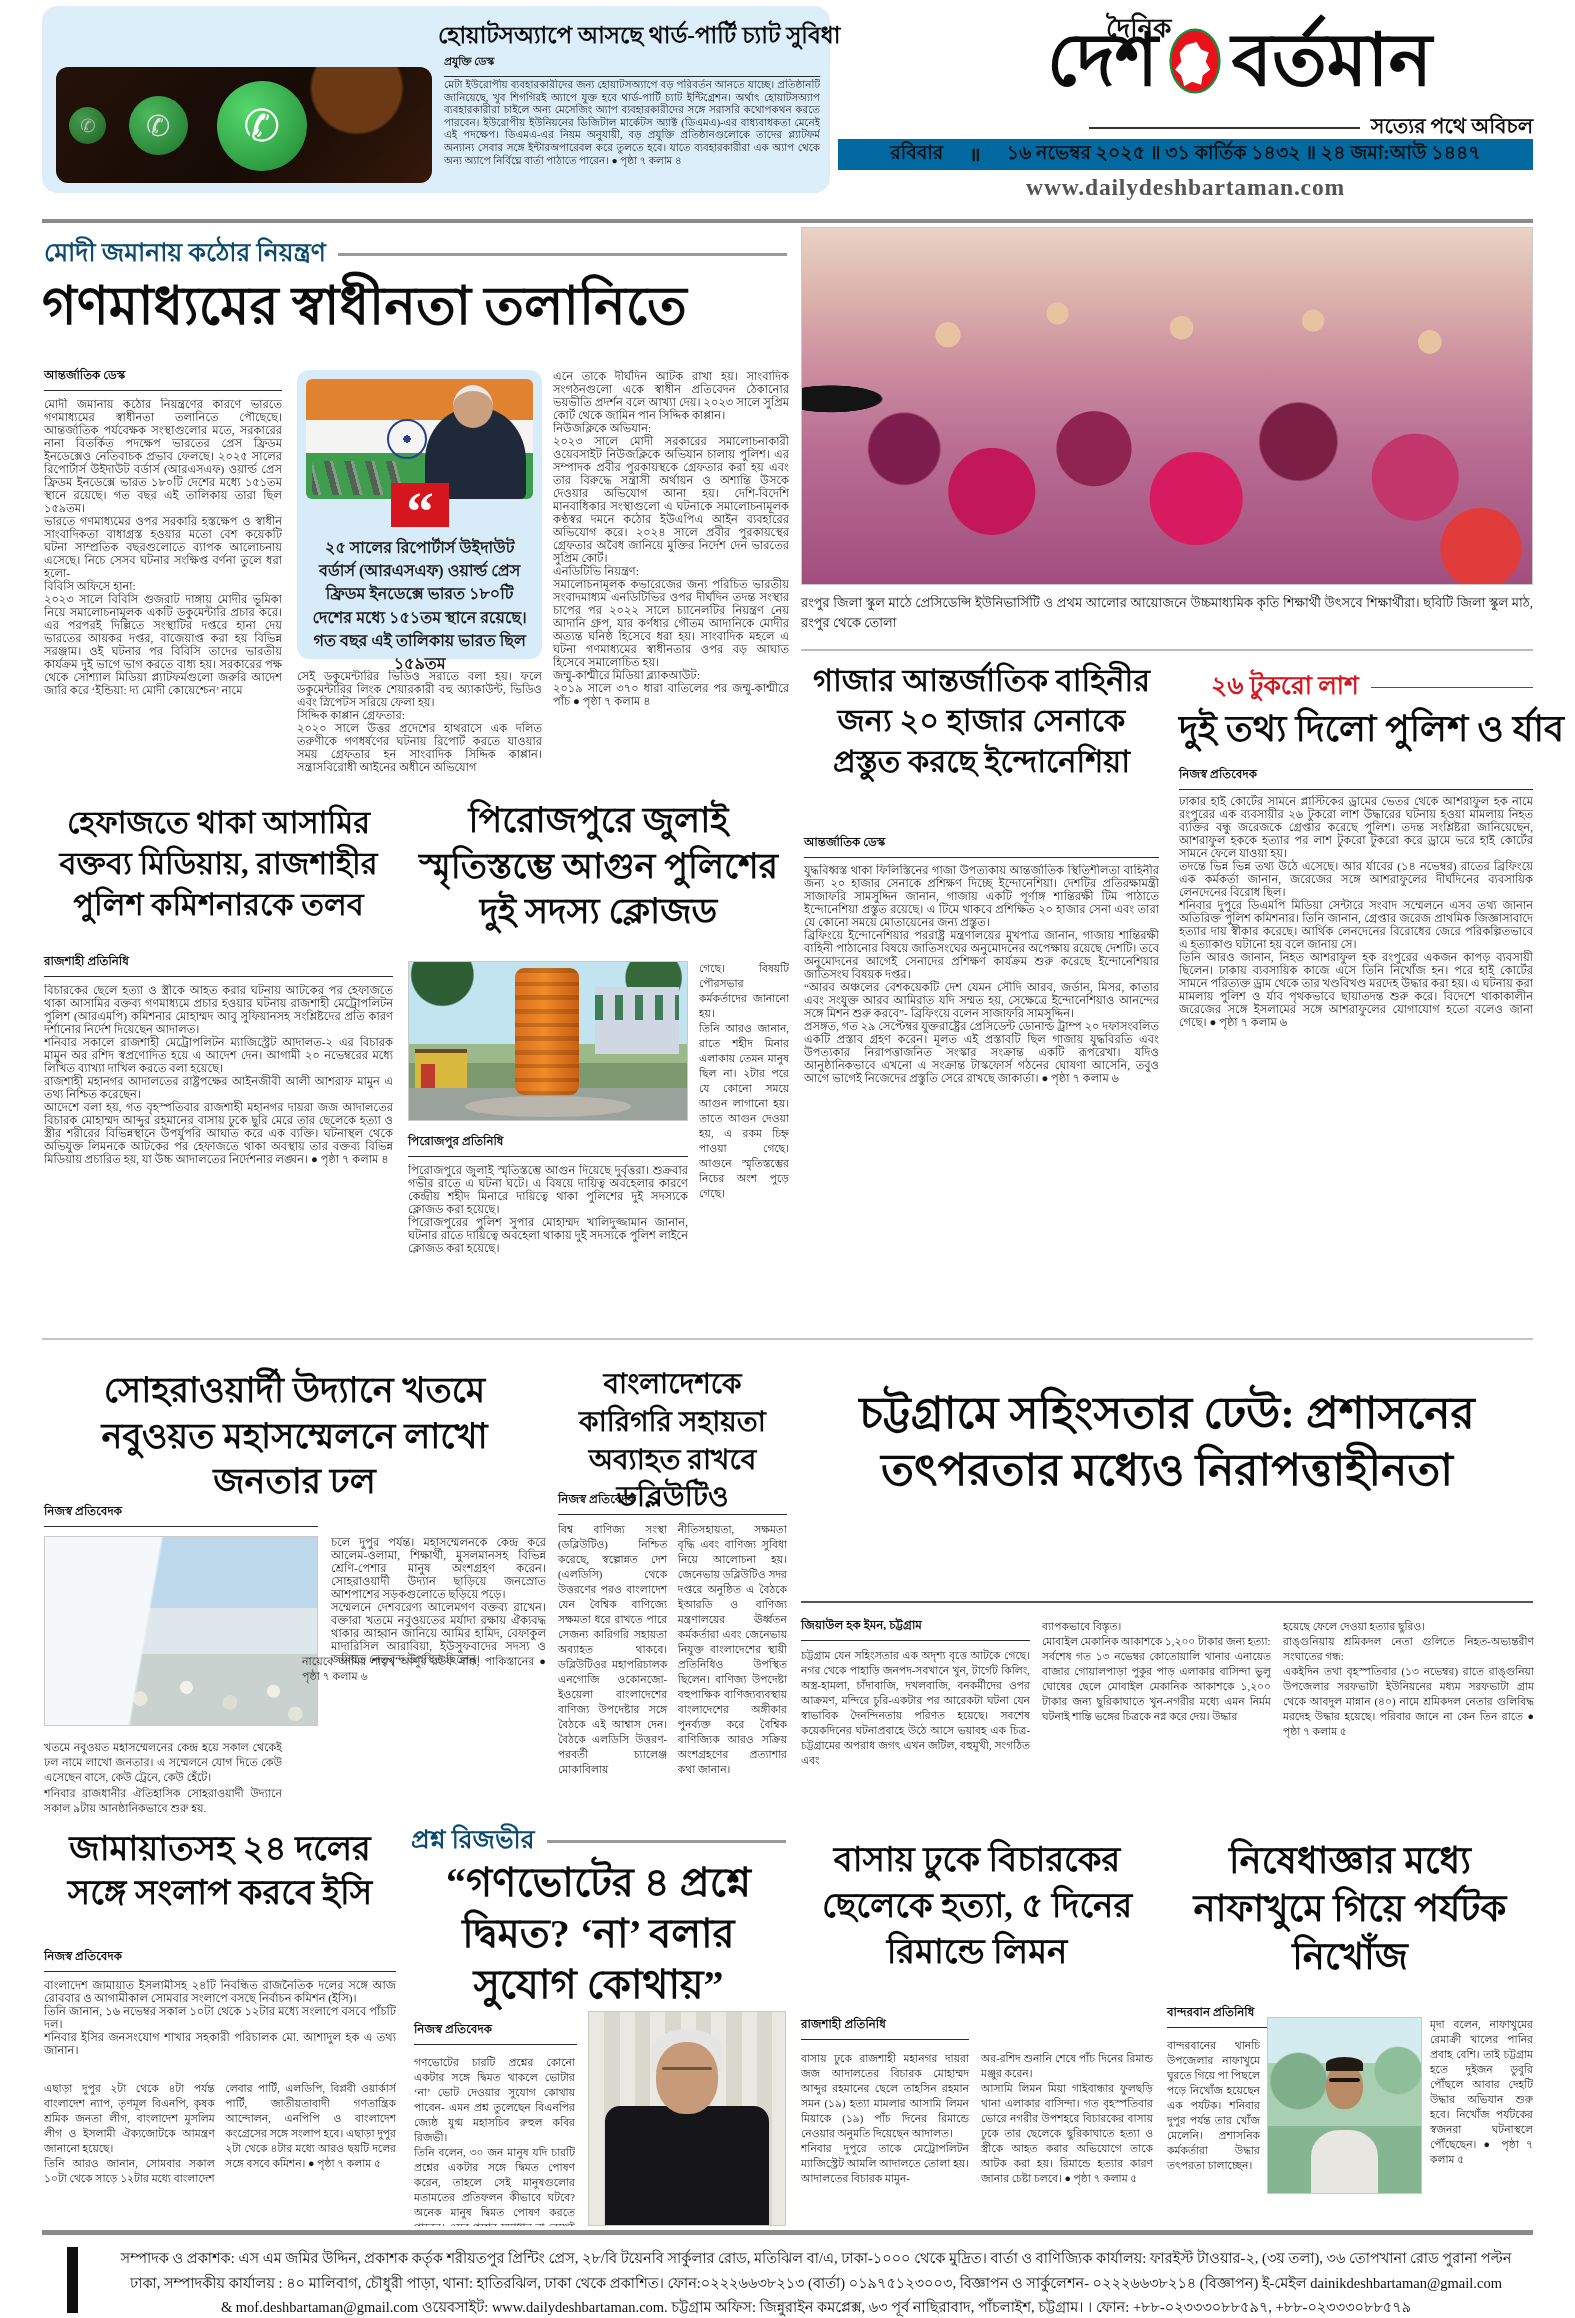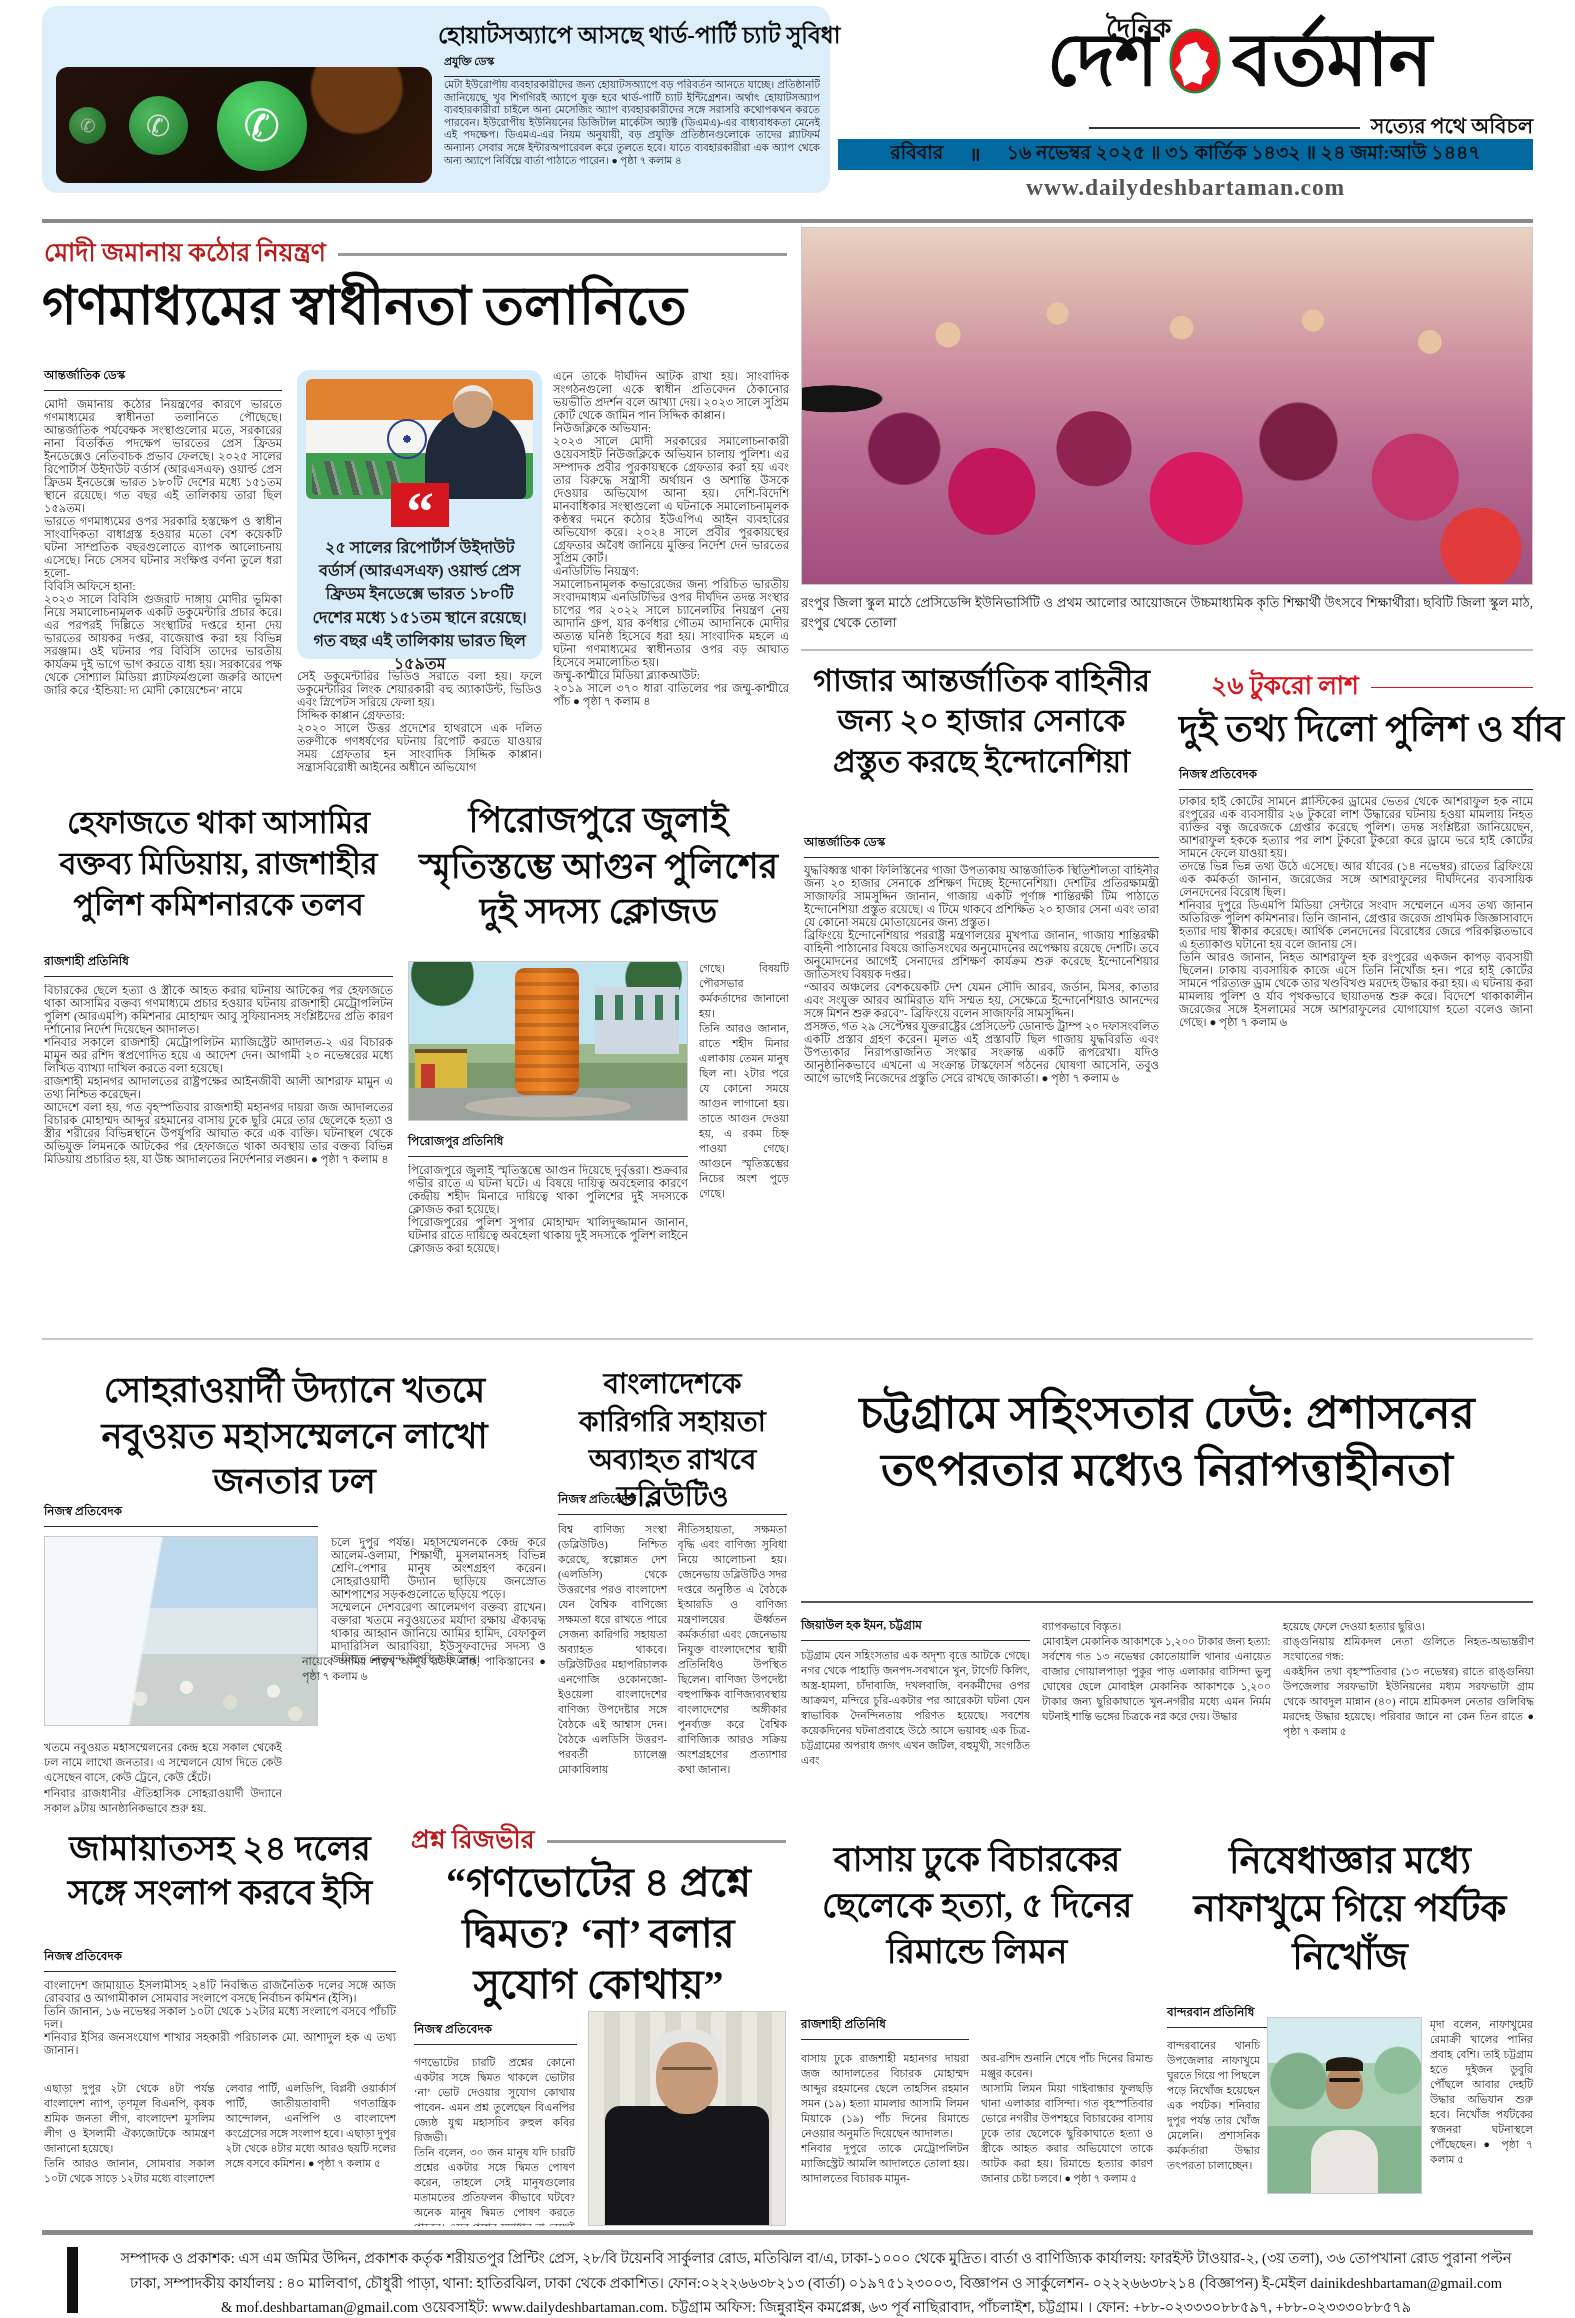--- a/index.html
+++ b/index.html
@@ -7,21 +7,21 @@
   body { font-family:"Liberation Serif","DejaVu Serif",serif; color:#111; }
   #page { position:relative; width:1575px; height:2319px; background:#ffffff; margin:0 auto; overflow:hidden; }
   .abs { position:absolute; }
   .body { font-size:11.4px; line-height:13px; text-align:justify; white-space:pre-line; overflow:hidden; color:#1c1c1c; }
   .body.sm { font-size:10.7px; line-height:15px; }
   .byline { font-weight:bold; font-size:11.8px; color:#111; border-bottom:1.5px solid #2a2a2a; padding-bottom:3.8px; }
   .headline { font-weight:800; color:#0c0c0c; }
   .center { text-align:center; }
   .kicker-row { display:flex; align-items:center; gap:12.2px; }
   .kicker-row .kline { flex:1; height:2.3px; background:#999; }
-  .kicker-txt { font-size:25px; font-weight:800; color:#b91c1c; white-space:nowrap; }
+  .kicker-txt { font-size:25px; font-weight:800; color:#0c4a6e; white-space:nowrap; }
   .photo { overflow:hidden; border:0.8px solid #c9c9c9; }
   .rule { background:#8a8a8a; }
   .wa-circle { position:absolute; border-radius:50%; background:radial-gradient(circle at 35% 32%, #55d86c, #2f9e44 70%, #237436);
                display:flex; align-items:center; justify-content:center; color:#fff; }
   .q-badge { position:absolute; background:#d6161f; color:#fff; display:flex; align-items:flex-start; justify-content:center;
              font-size:55px; line-height:1.05; font-weight:bold; }
 </style>
 </head>
 <body>
 

